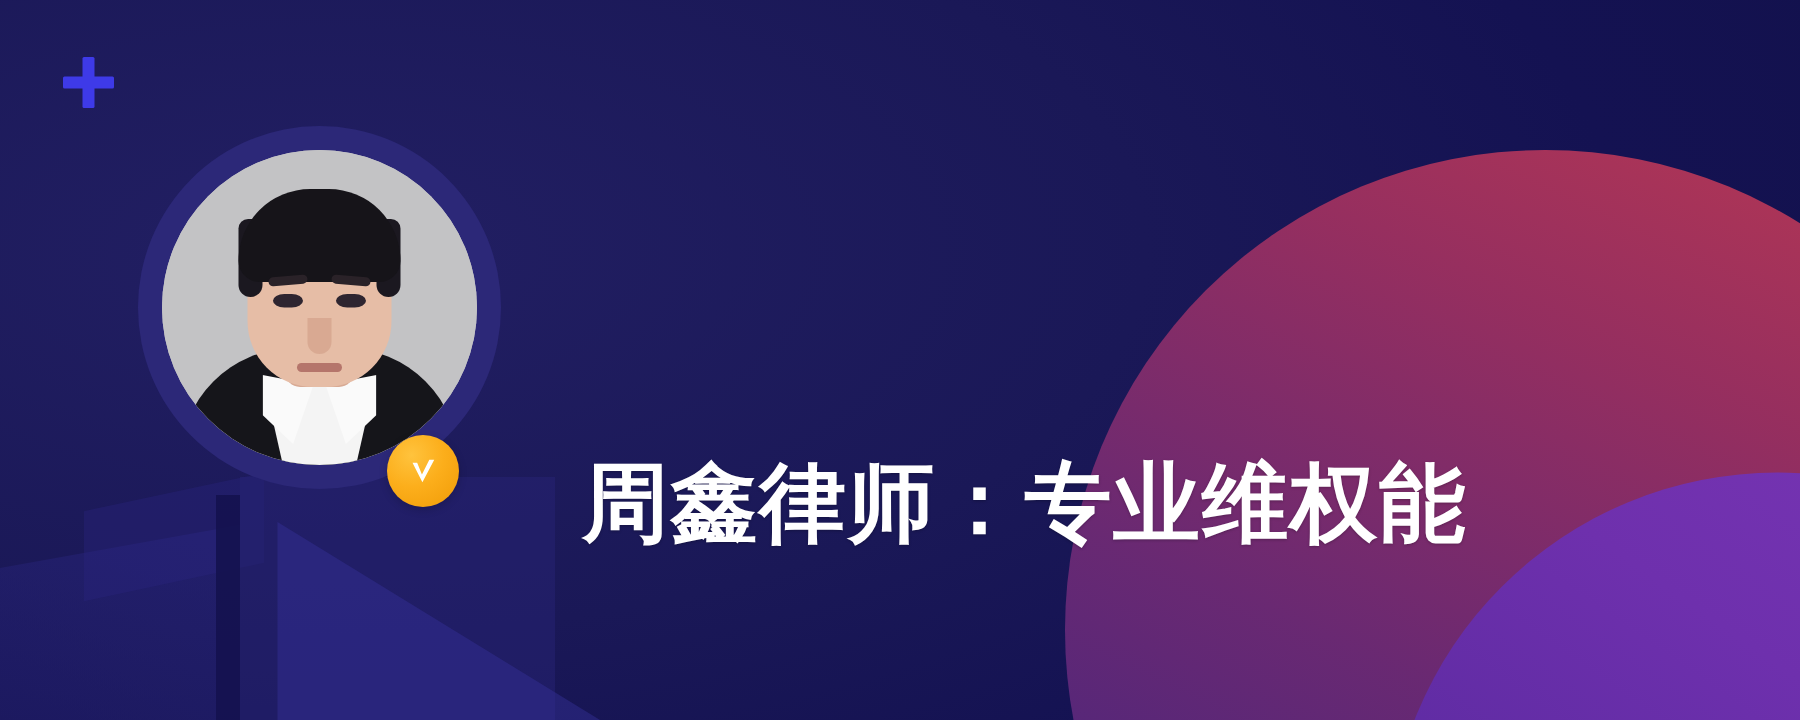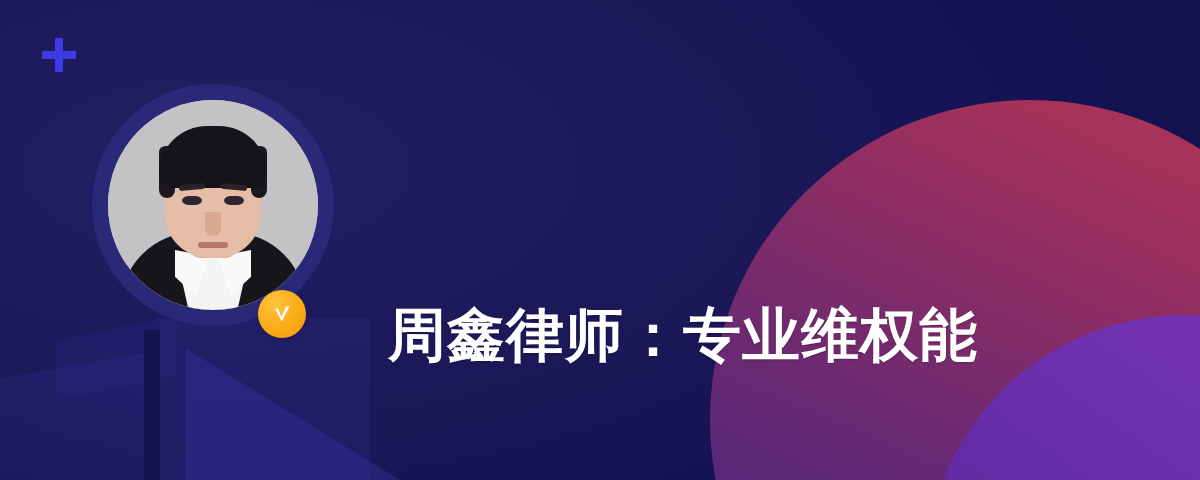--- a/index.html
+++ b/index.html
@@ -193,21 +193,21 @@
     left:388px;top:126px;
     width:700px;
     color:#ffffff;
     font-size:58px;
     font-weight:700;
     line-height:84px;
     letter-spacing:1px;
     white-space:pre;
     text-shadow:0 1px 2px rgba(0,0,0,.25);
   }
-  .headline .hl-line{display:block;font-family:Liberation Serif, serif;}
+  .headline .hl-line{display:block;}
 
   
   .name-pill{
     position:absolute;
     left:378px;top:296px;
     width:334px;height:80px;
     border-radius:18px;
     background:linear-gradient(90deg,#3f3ce8 0%,#3330c0 28%,#262486 58%,#191763 80%,rgba(20,18,82,0) 100%);
     display:flex;align-items:center;
   }

